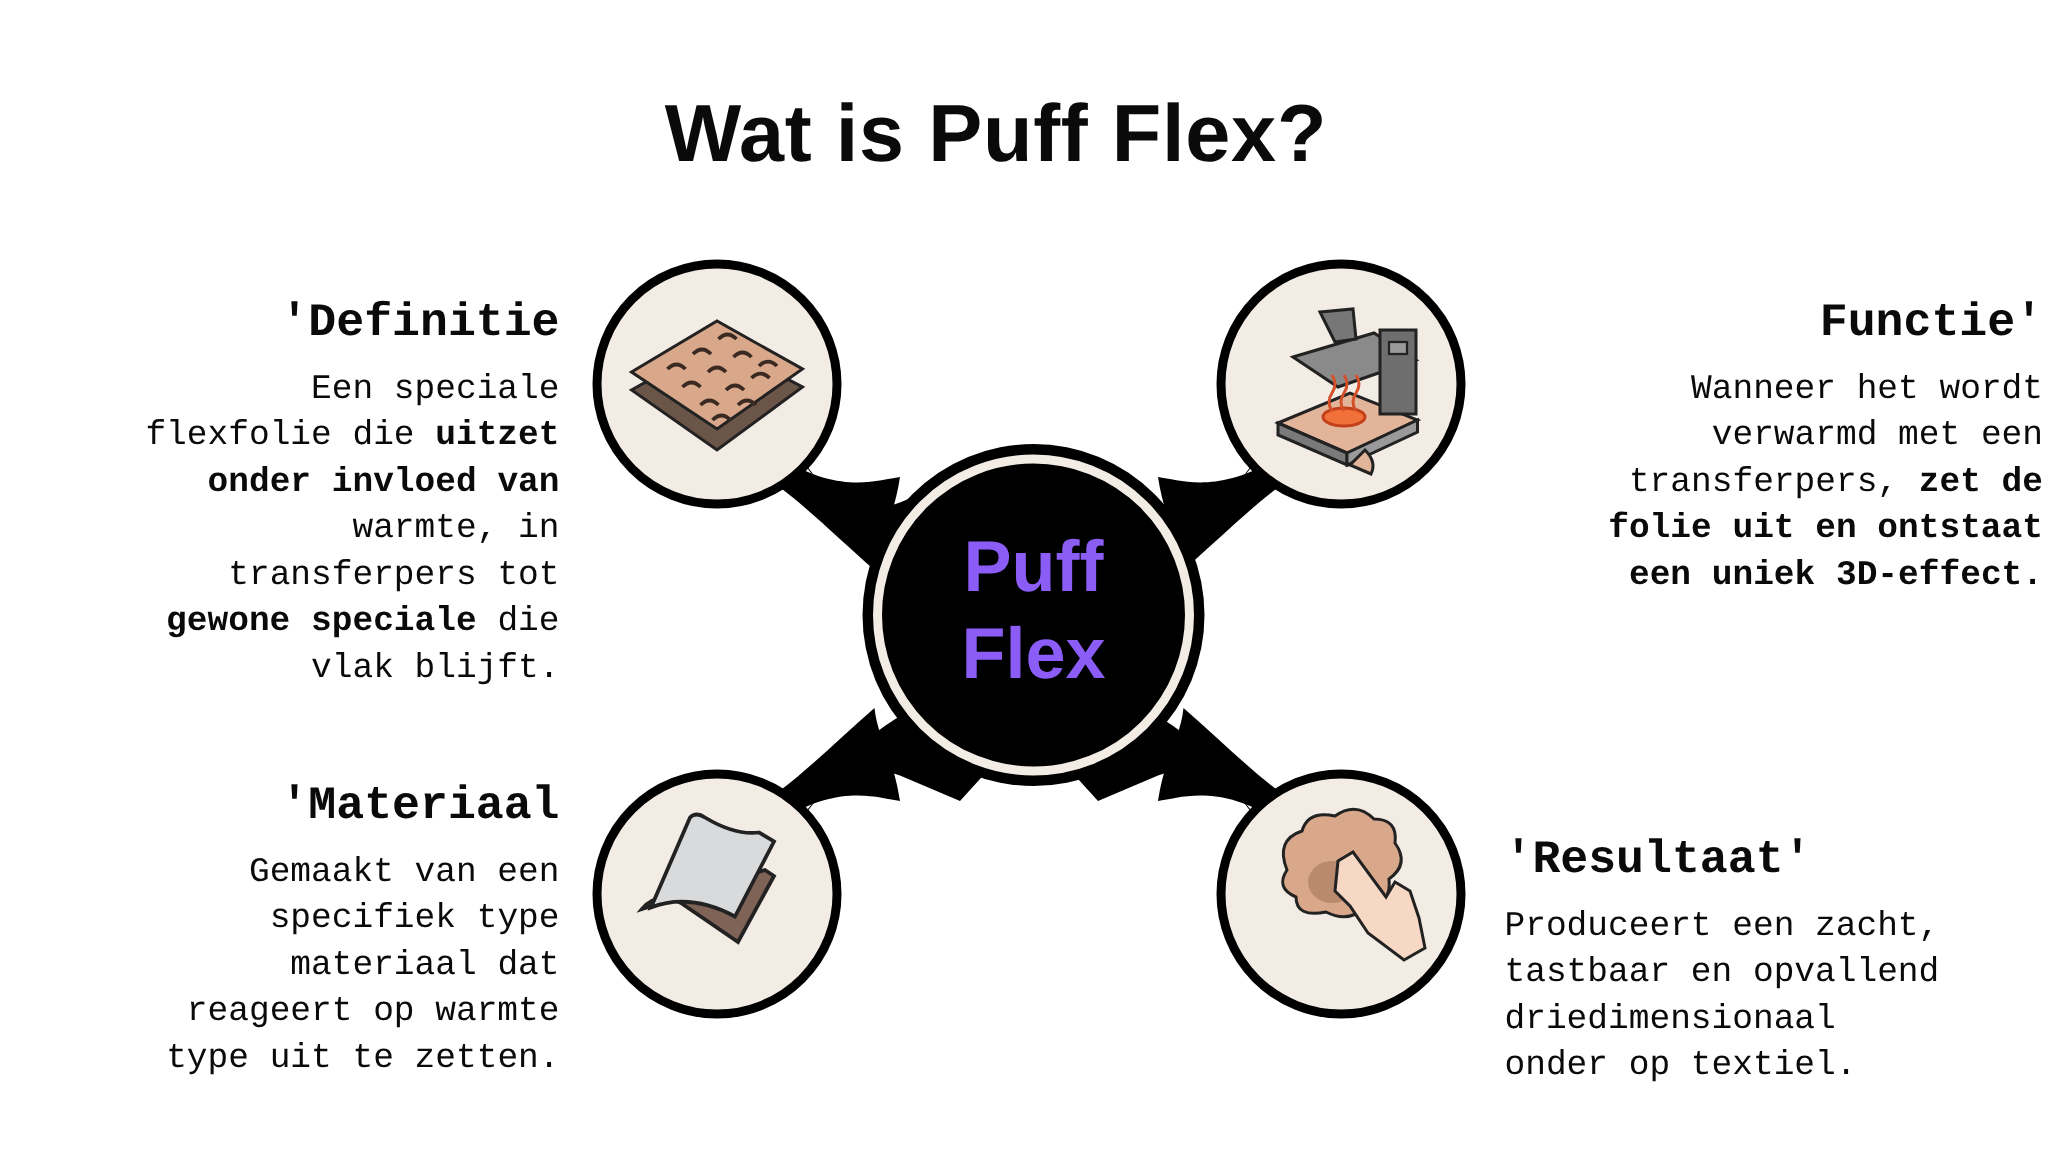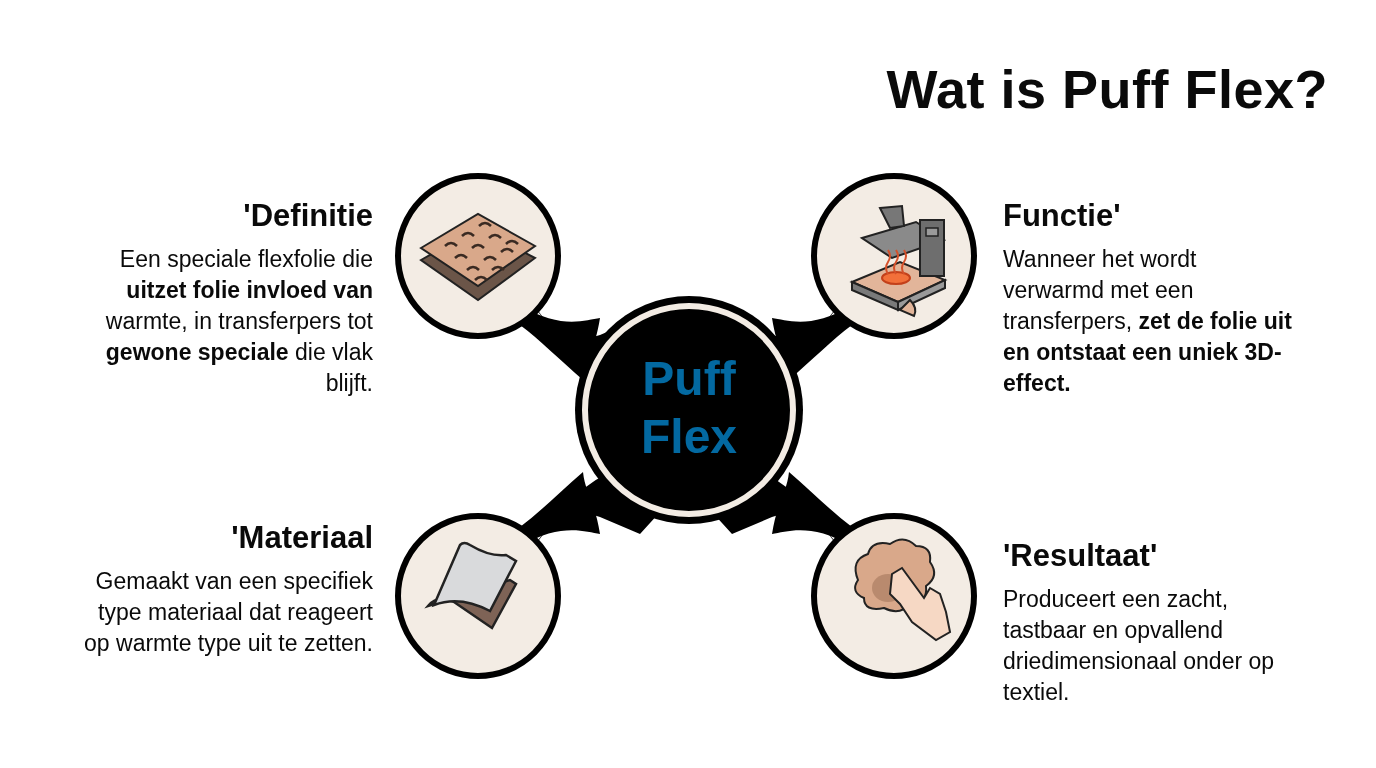--- a/index.html
+++ b/index.html
@@ -1,33 +1,33 @@
 <!DOCTYPE html>
 <html><head>
 <meta charset="utf-8">
 <style>
   html, body { margin:0; padding:0; }
   body {
     width:1376px; height:768px; background:#ffffff; position:relative; overflow:hidden;
     font-family:"Liberation Sans", "DejaVu Sans", sans-serif; color:#0a0a0a;
   }
   .title {
-    position:absolute; left:0; top:58px; width:1328px; text-align:right;
+    position:absolute; left:0; top:58px; width:1328px; text-align:center;
     font-size:54px; font-weight:bold; letter-spacing:0.5px;
   }
   svg.diagram { position:absolute; left:0; top:0; }
-  .block { position:absolute; width:300px; }
+  .block { position:absolute; width:300px;font-family:Liberation Mono, monospace; }
   .block.left { text-align:right; }
   .block.right { text-align:left; }
   .block h2 { margin:0 0 10px 0; font-size:31px; font-weight:bold; line-height:36px; }
   .block p { margin:0; font-size:23px; line-height:31px; }
   .block p b { font-weight:bold; }
   .center-label {
     position:absolute; left:589px; top:350px; width:200px; text-align:center;
-    color:#0369a1; font-weight:bold; font-size:48px; line-height:58px;
+    color:#8b5cf6; font-weight:bold; font-size:48px; line-height:58px;
   }
 </style>
 </head>
 <body>
 
 <div class="title">Wat is Puff Flex?</div>
 
 <svg class="diagram" width="1376" height="768" viewBox="0 0 1376 768">
 
   <g fill="#000">
@@ -107,29 +107,29 @@
   </g>
 </svg>
 
 <div class="center-label">
   <div>Puff</div>
   <div>Flex</div>
 </div>
 
 <div class="block left" style="left:73px; top:198px;">
   <h2>'Definitie</h2>
-  <p><span>Een speciale flexfolie die </span><b>uitzet folie invloed van</b><span> warmte, in transferpers tot </span><b>gewone speciale</b><span> die vlak blijft.</span></p>
+  <p><span>Een speciale flexfolie die </span><b>uitzet onder invloed van</b><span> warmte, in transferpers tot </span><b>gewone speciale</b><span> die vlak blijft.</span></p>
 </div>
 
-<div class="block right" style="left:1003px; top:198px;">
+<div class="block right" style="left:1062px; top:198px;text-align:right;">
   <h2>Functie'</h2>
   <p><span>Wanneer het wordt verwarmd met een transferpers, </span><b>zet de folie uit en ontstaat een uniek 3D-effect.</b></p>
 </div>
 
 <div class="block left" style="left:73px; top:520px;">
   <h2>'Materiaal</h2>
   <p><span>Gemaakt van een specifiek type materiaal dat reageert op warmte type uit te zetten.</span></p>
 </div>
 
-<div class="block right" style="left:1003px; top:538px;">
+<div class="block right" style="left:1003px; top:556px;">
   <h2>'Resultaat'</h2>
   <p><span>Produceert een zacht, tastbaar en opvallend driedimensionaal onder op textiel.</span></p>
 </div>
 
 </body></html>

